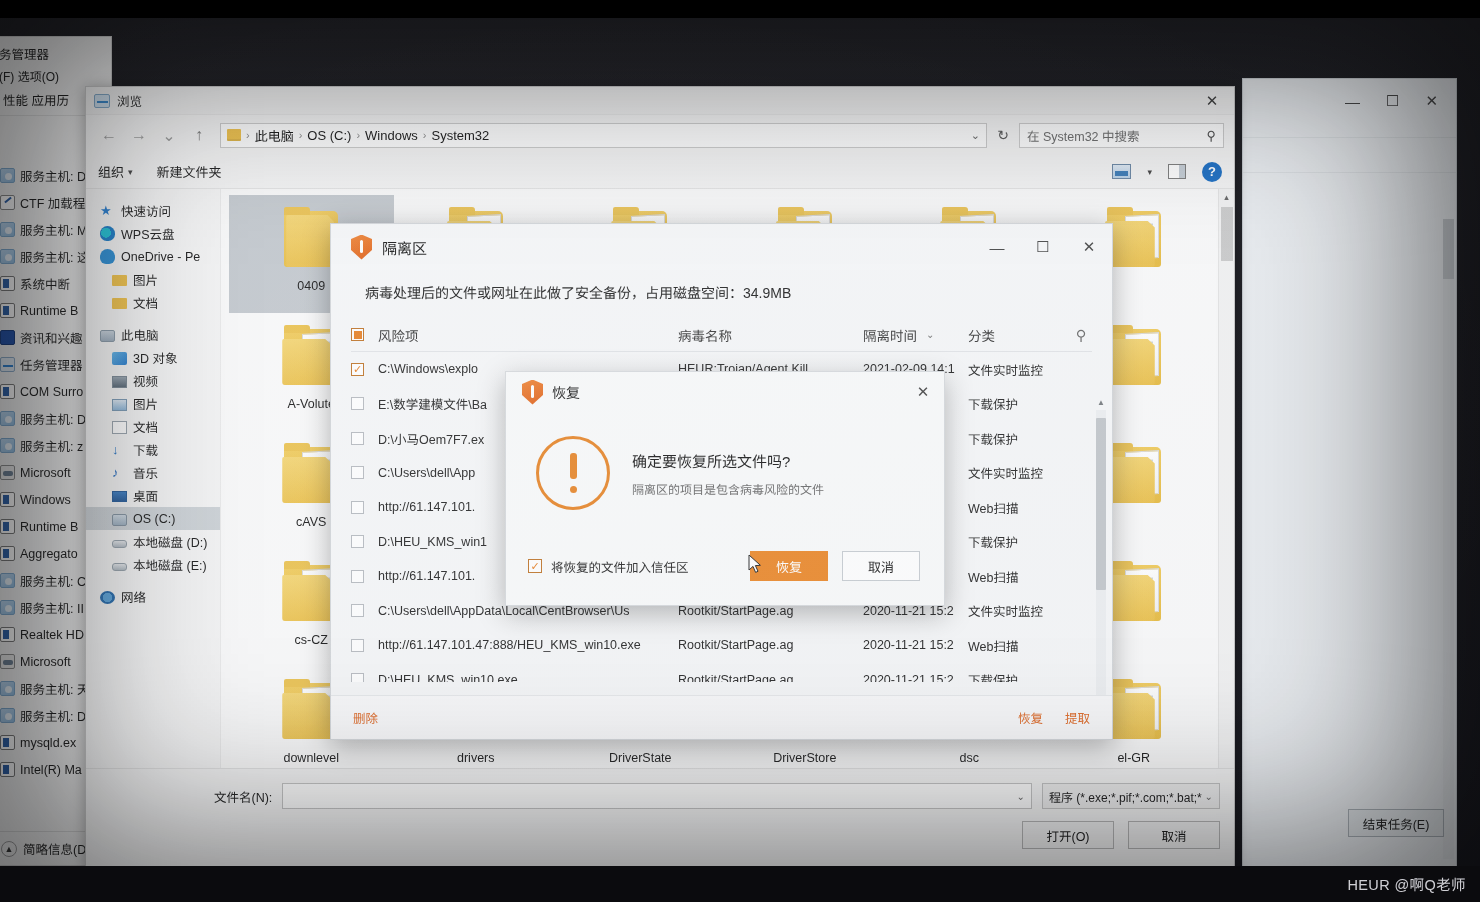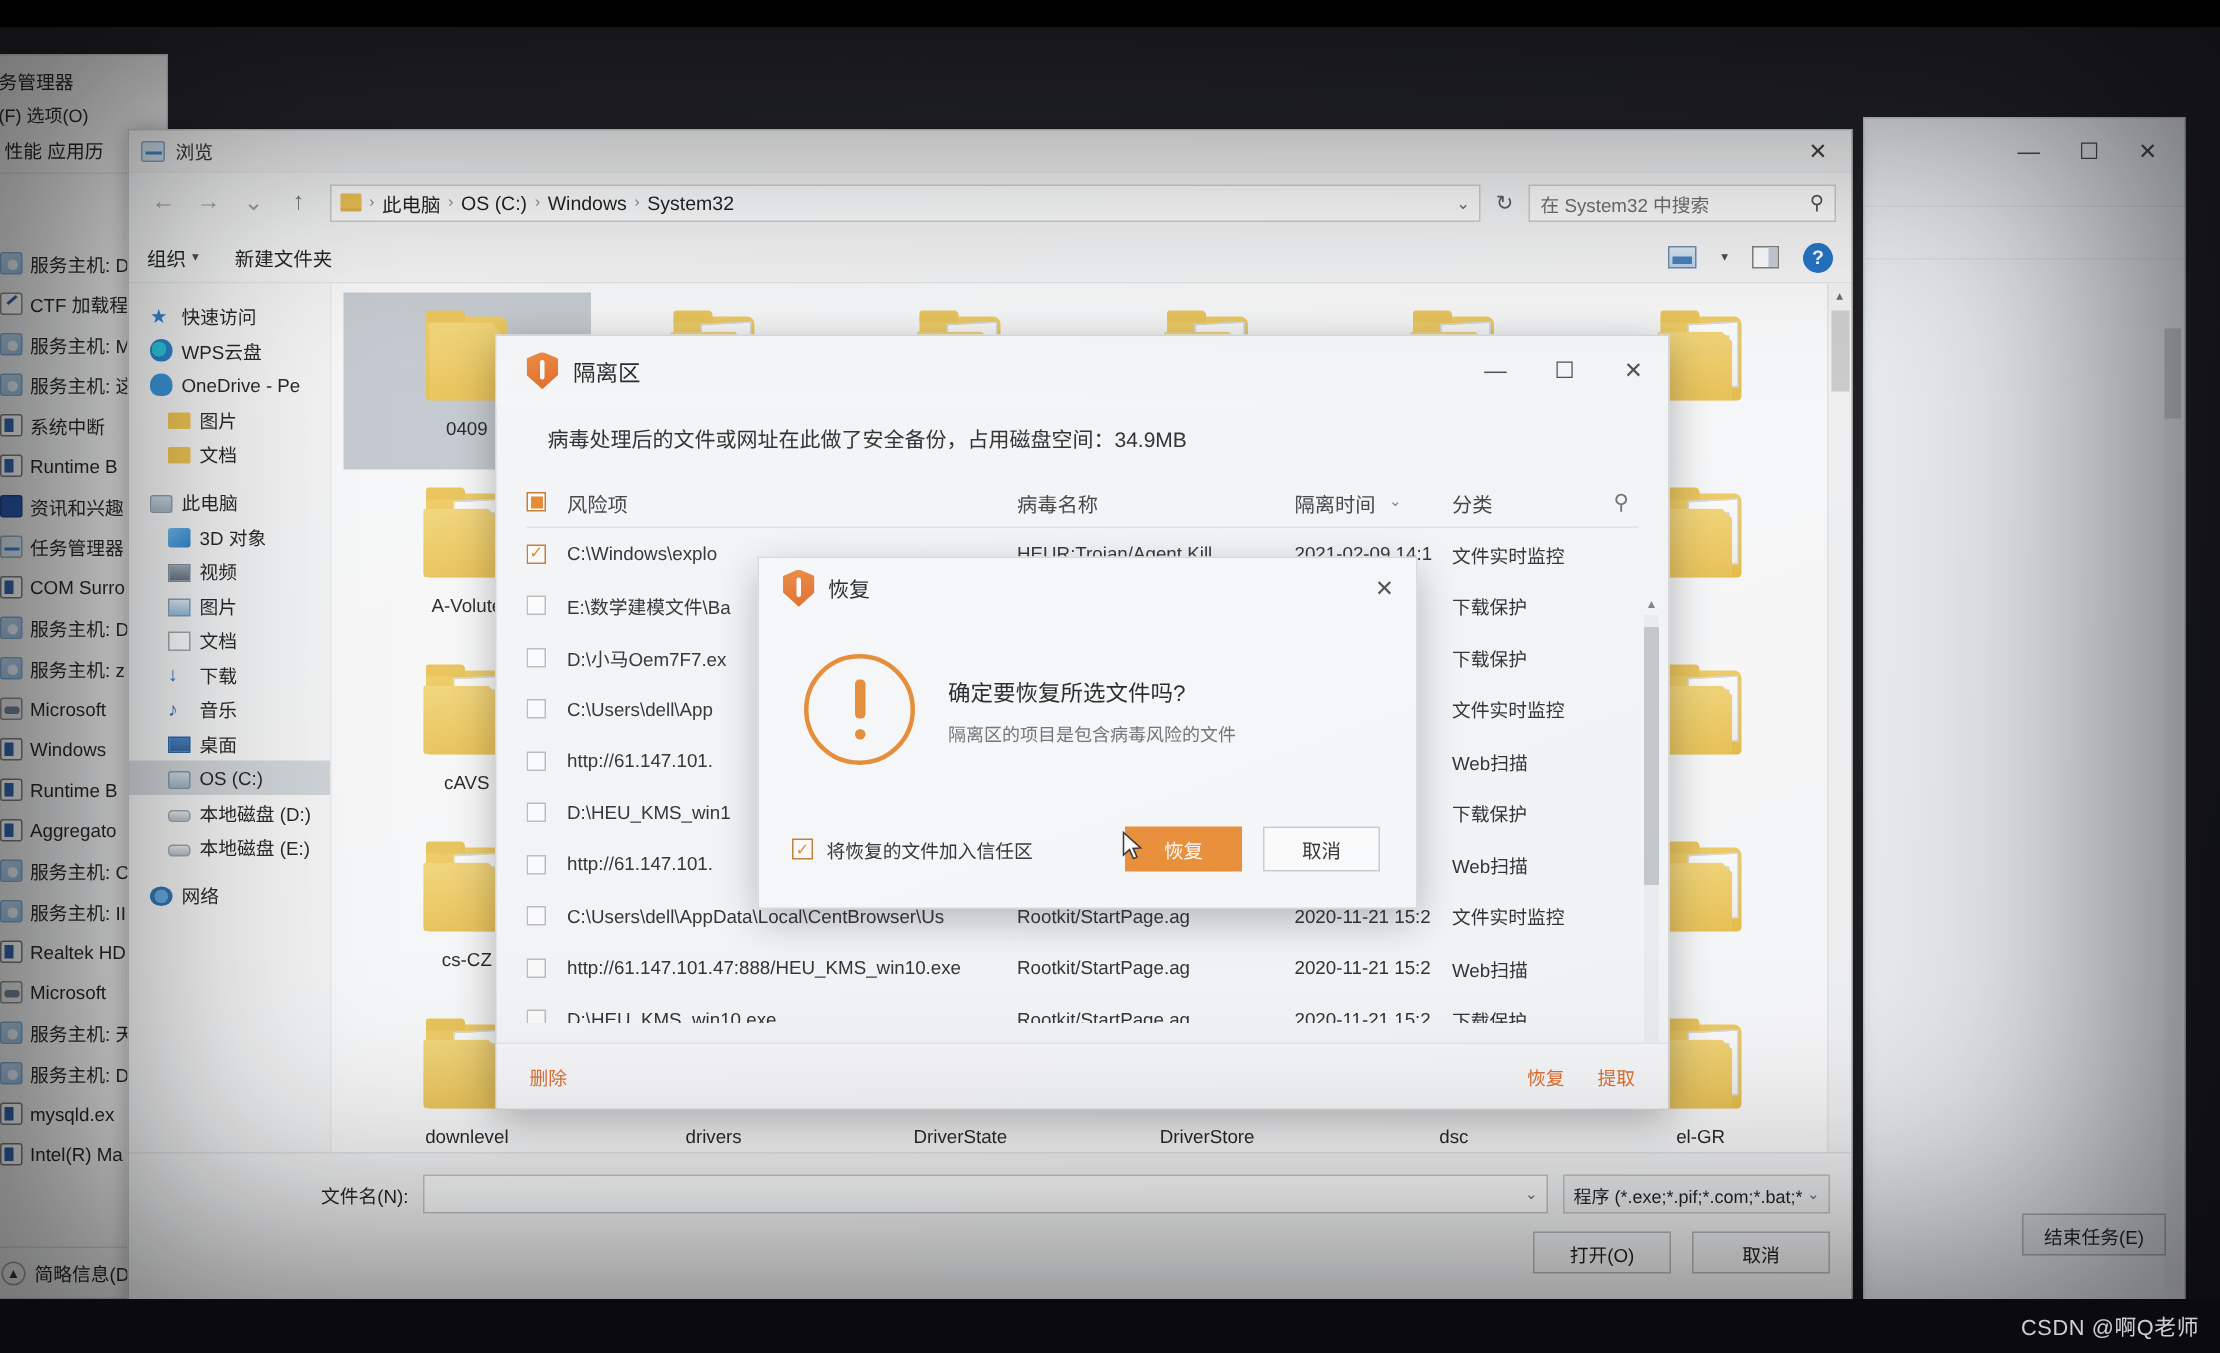--- a/index.html
+++ b/index.html
@@ -1269,14 +1269,14 @@
       <path d="M1 1 L1 16 L5 12.4 L7.6 18.4 L10 17.3 L7.4 11.6 L12.4 11.3 Z" fill="#ffffff" stroke="#2a2a2a" stroke-width="1"></path>
     </svg>
 
   </div>
 
   <div id="screen-tint"></div>
   <div id="desk-glow"></div>
   <div id="vignette"></div>
   <div id="blackbar-top"></div>
   <div id="blackbar-bottom"></div>
-  <div id="watermark">CSDN @啊Q老师</div>
+  <div id="watermark">HEUR @啊Q老师</div>
 </div>
 
 </body></html>

